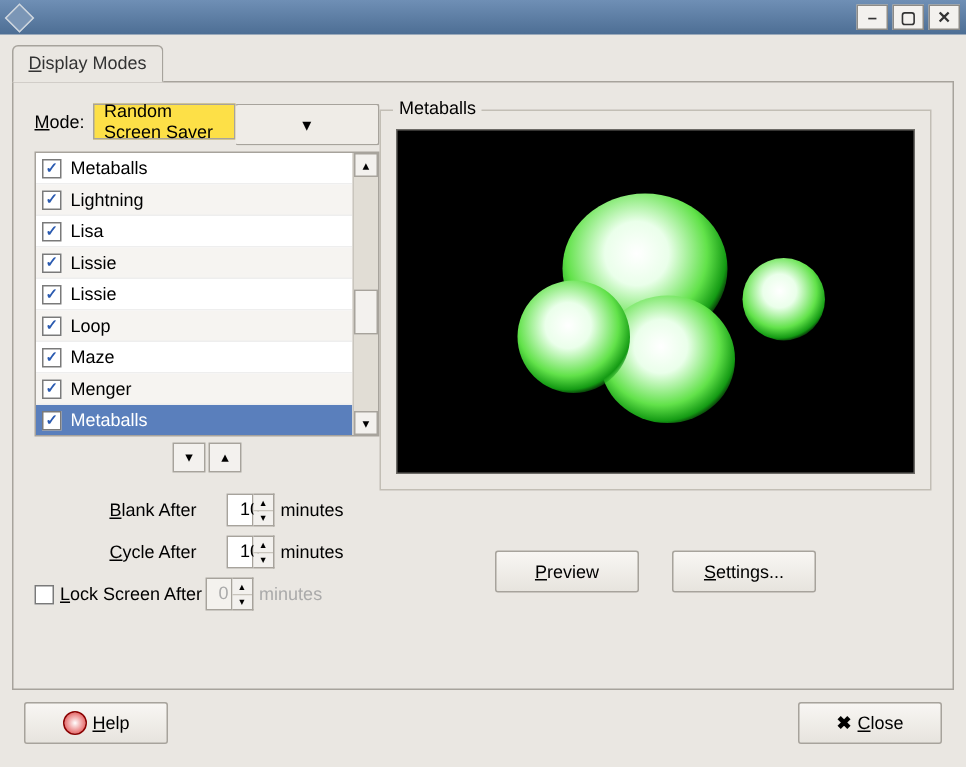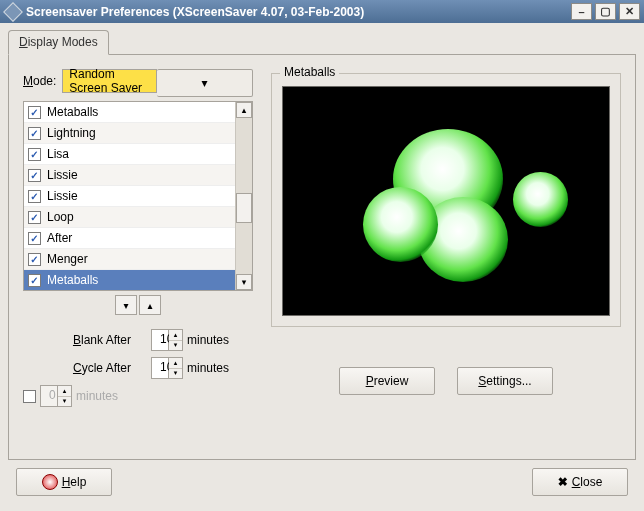--- a/index.html
+++ b/index.html
@@ -61,21 +61,21 @@
     background: #eae7e2;
     border-bottom-color: #eae7e2;
   }
   .tab span.u { text-decoration: underline; }
   .tabpanel {
     border: 1px solid #a7a39c;
     background: #eae7e2;
     padding: 14px 14px 16px 14px;
     height: 406px;
   }
-  .cols { display: flex; gap: 18px; }
+  .cols { display: flex; }
   .left { width: 230px; }
   .right { flex: 1; }
   .moderow {
     display: flex; align-items: center;
     margin-bottom: 8px;
   }
   .moderow label { margin-right: 6px; }
   .select {
     flex: 1;
     display: flex;
@@ -251,21 +251,20 @@
     margin-right: 4px;
   }
   .closex { font-weight: bold; margin-right: 4px; }
   .u { text-decoration: underline; }
 </style>
 </head>
 <body>
 
 <div class="titlebar">
   <div class="diamond"></div>
-  <span>Screensaver Preferences  (XScreenSaver 4.07, 03-Feb-2003)</span>
   <div class="spacer"></div>
   <div class="winbtn">–</div>
   <div class="winbtn">▢</div>
   <div class="winbtn">✕</div>
 </div>
 
 <div class="client">
   <div class="tabs">
     <div class="tab active"><span class="u">D</span><span>isplay Modes</span></div>
   </div>
@@ -305,21 +304,21 @@
               <div class="row">
                 <div class="cb">✓</div>
                 <span>Lissie</span>
               </div>
               <div class="row">
                 <div class="cb">✓</div>
                 <span>Loop</span>
               </div>
               <div class="row">
                 <div class="cb">✓</div>
-                <span>After</span>
+                <span>Maze</span>
               </div>
               <div class="row">
                 <div class="cb">✓</div>
                 <span>Menger</span>
               </div>
               <div class="row selected">
                 <div class="cb">✓</div>
                 <span>Metaballs</span>
               </div>
             </div>
@@ -355,20 +354,21 @@
               <div class="num">10</div>
               <div class="spinbtns">
                   <div>▴</div>
                   <div>▾</div>
                 </div>
             </div>
             <span class="unit">minutes</span>
           </div>
           <div class="frow lock">
             <div class="lockcb"></div>
+            <div class="flabel"><span class="u">L</span>ock Screen After</div>
             <div class="spinner disabled">
               <div class="num">0</div>
               <div class="spinbtns">
                   <div>▴</div>
                   <div>▾</div>
                 </div>
             </div>
             <span class="unit disabled">minutes</span>
           </div>
         </div>

